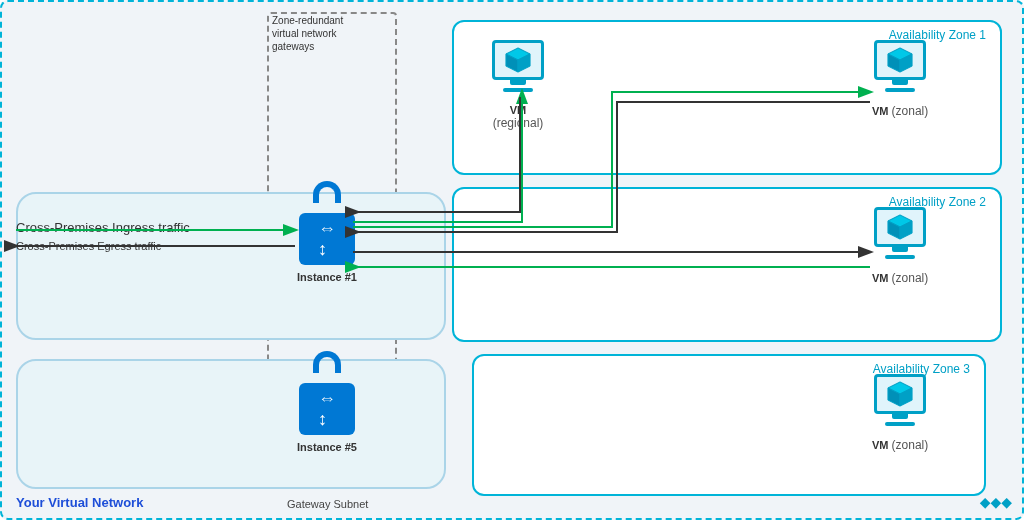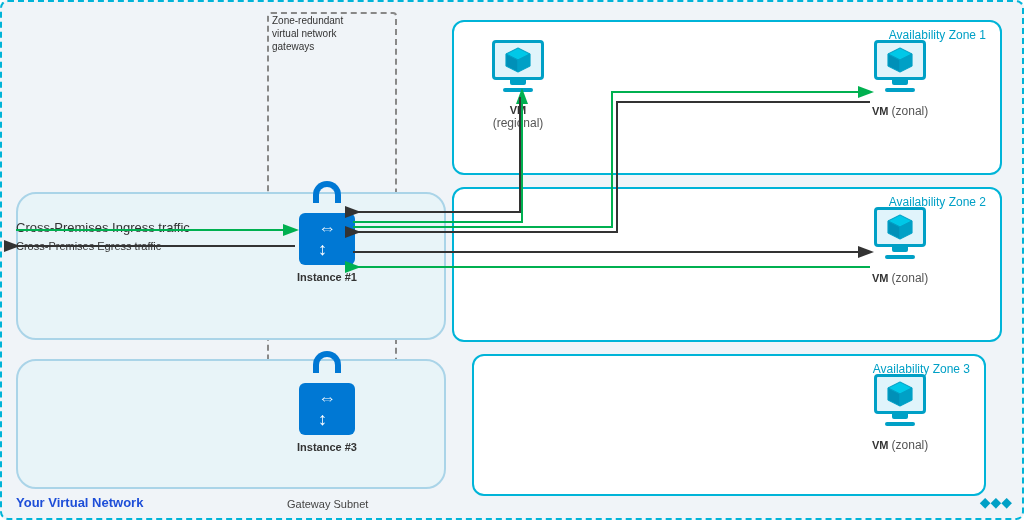--- a/index.html
+++ b/index.html
@@ -360,21 +360,21 @@
     <div class="gateway-label">Instance #1</div>
   </div>
 
   <div class="gateway-icon" style="left:295px; top:365px;">
     <div style="position:relative; width:56px; height:68px;">
       <div class="lock-shackle"></div>
       <div class="lock-body" style="position:absolute; bottom:0;">
         <span class="lock-arrows">⇔<br style="line-height:0.5">↕</span>
       </div>
     </div>
-    <div class="gateway-label">Instance #3</div>
+    <div class="gateway-label">Instance #5</div>
   </div>
 
   <div class="ingress-label">Cross-Premises Ingress traffic</div>
   <div class="egress-label">Cross-Premises Egress traffic</div>
 
   <svg class="arrows-svg">
     <defs>
       <marker id="arrow-green" markerWidth="8" markerHeight="8" refX="6" refY="3" orient="auto">
         <path d="M0,0 L0,6 L8,3 z" fill="#00b050"></path>
       </marker>

